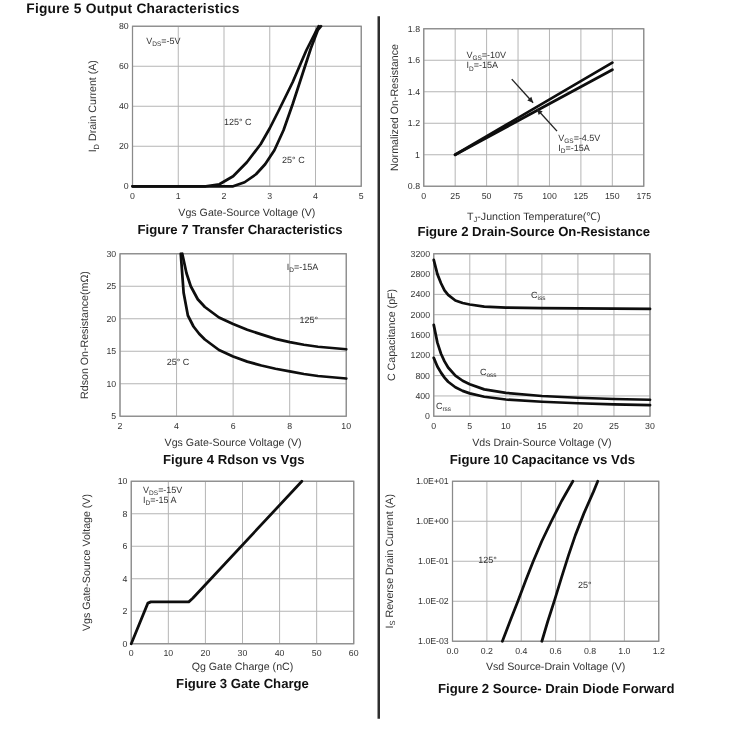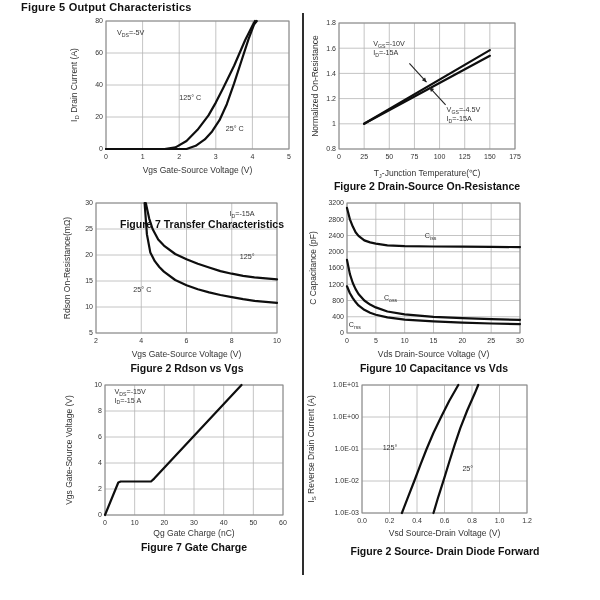--- a/index.html
+++ b/index.html
@@ -245,20 +245,20 @@
         <text x="54" y="41.4" text-anchor="end" font-size="7">1.0E+00</text>
         <text x="54" y="9.4" text-anchor="end" font-size="7">1.0E+01</text>
         <polyline points="96.9,135.0 103.1,118.8 109.3,103.0 115.4,86.8 121.6,71.0 128.5,54.8 136.1,39.0 144.3,22.8 153.3,7.0" fill="none" stroke="#0e0e0e" stroke-width="2.2" stroke-linejoin="round" stroke-linecap="round"></polyline>
         <polyline points="128.5,135.0 133.3,118.8 138.8,101.7 144.3,83.7 149.8,66.3 155.3,50.1 162.2,32.5 169.8,15.3 173.2,7.0" fill="none" stroke="#0e0e0e" stroke-width="2.2" stroke-linejoin="round" stroke-linecap="round"></polyline>
         <text x="77.625" y="72.46423969794161" font-size="7.2"><tspan>125°</tspan></text>
         <text x="157.375" y="92.68898256851458" font-size="7.2"><tspan>25°</tspan></text>
         <text x="139.5" y="158" text-anchor="middle" font-size="8.5"><tspan>Vsd Source-Drain Voltage (V)</tspan></text>
         <text transform="translate(9,71) rotate(-90)" text-anchor="middle" font-size="8.5"><tspan>I</tspan><tspan font-size="6" dy="1.8">S</tspan><tspan dy="-1.8"> Reverse Drain Current (A)</tspan></text>
       </svg></div>
 
-  <div class="caption" style="left:62px;top:178px;margin-top:40px;">Figure 7 Transfer Characteristics</div>
+  <div class="caption" style="left:52px;top:178px;">Figure 7 Transfer Characteristics</div>
   <div class="caption" style="left:287px;top:180px;">Figure 2 Drain-Source On-Resistance</div>
-  <div class="caption" style="left:47px;top:362px;">Figure 2 Rdson vs Vgs</div>
+  <div class="caption" style="left:47px;top:362px;">Figure 4 Rdson vs Vgs</div>
   <div class="caption" style="left:294px;top:362px;">Figure 10 Capacitance vs Vds</div>
-  <div class="caption" style="left:54px;top:541px;">Figure 7 Gate Charge</div>
+  <div class="caption" style="left:54px;top:541px;">Figure 3 Gate Charge</div>
   <div class="caption" style="left:305px;top:545px;">Figure 2 Source- Drain Diode Forward</div>
 
 </div>
 
 </body></html>

